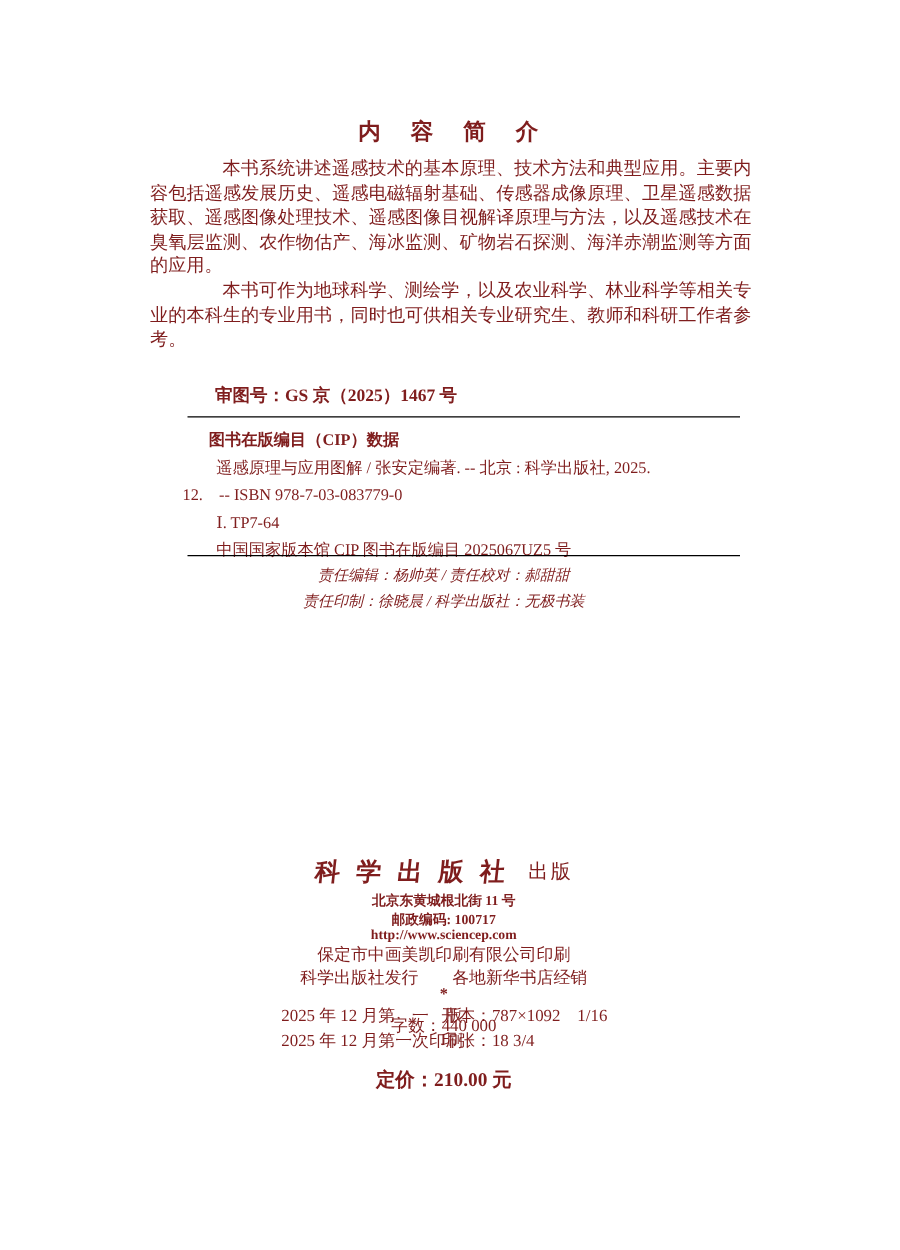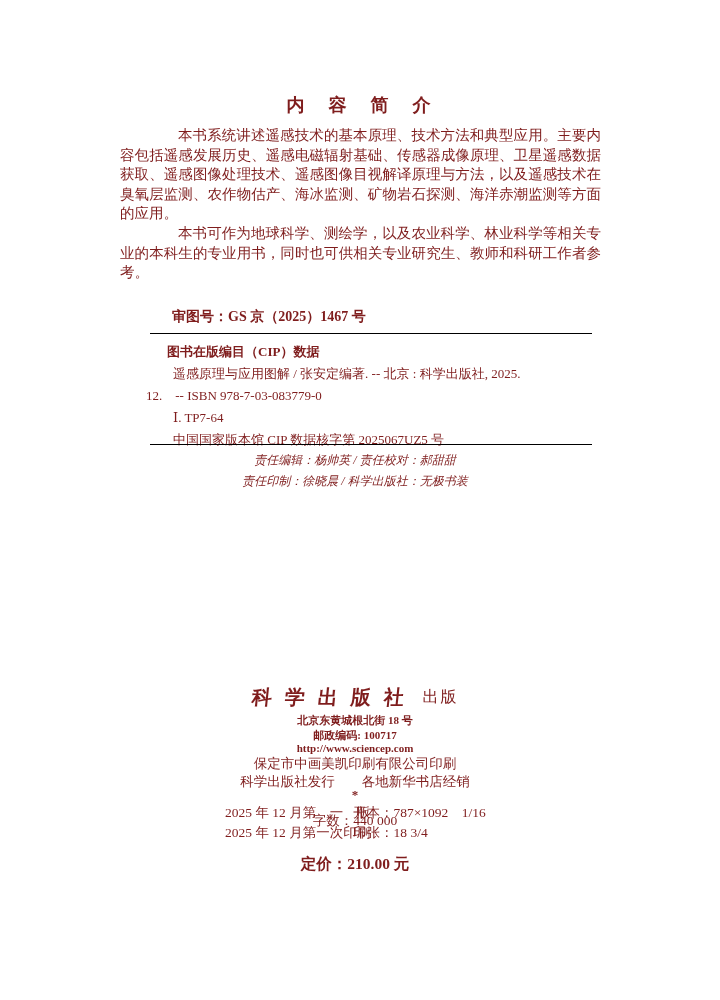--- a/index.html
+++ b/index.html
@@ -154,36 +154,36 @@
 
   <div class="map-approval">审图号：GS 京（2025）1467 号</div>
 
   <div class="rule rule-top"></div>
 
   <div class="cip">
     <div class="cip-heading">图书在版编目（CIP）数据</div>
     <div class="cip-line">遥感原理与应用图解 / 张安定编著. -- 北京 : 科学出版社, 2025.</div>
     <div class="cip-cont"><span>12.</span><span class="cip-cont-rest">-- ISBN 978-7-03-083779-0</span></div>
     <div class="cip-line">Ⅰ. TP7-64</div>
-    <div class="cip-line">中国国家版本馆 CIP 数据核字第 2025067UZ5 号</div>
+    <div class="cip-line">中国国家版本馆 CIP 图书在版编目 2025067UZ5 号</div>
   </div>
 
   <div class="rule rule-bottom"></div>
 
   <div class="credits">
     <div>责任编辑：杨帅英 / 责任校对：郝甜甜</div>
     <div>责任印制：徐晓晨 / 科学出版社：无极书装</div>
   </div>
 
   <div class="centered logo-line">
     <span class="press-logo">科学出版社</span>
     <span class="logo-suffix">出版</span>
   </div>
 
-  <div class="centered addr-line addr1">北京东黄城根北街 18 号</div>
+  <div class="centered addr-line addr1">北京东黄城根北街 11 号</div>
   <div class="centered addr-line addr2">邮政编码: 100717</div>
   <div class="centered addr-line addr3">http://www.sciencep.com</div>
 
   <div class="centered printer-line">保定市中画美凯印刷有限公司印刷</div>
   <div class="centered dist-line">科学出版社发行　　各地新华书店经销</div>
   <div class="centered star-line">*</div>
 
   <div class="two-col edition-line">
     <span class="col-left">2025 年 12 月第　一　版</span>
     <span class="col-right">开本：787×1092　1/16</span>

